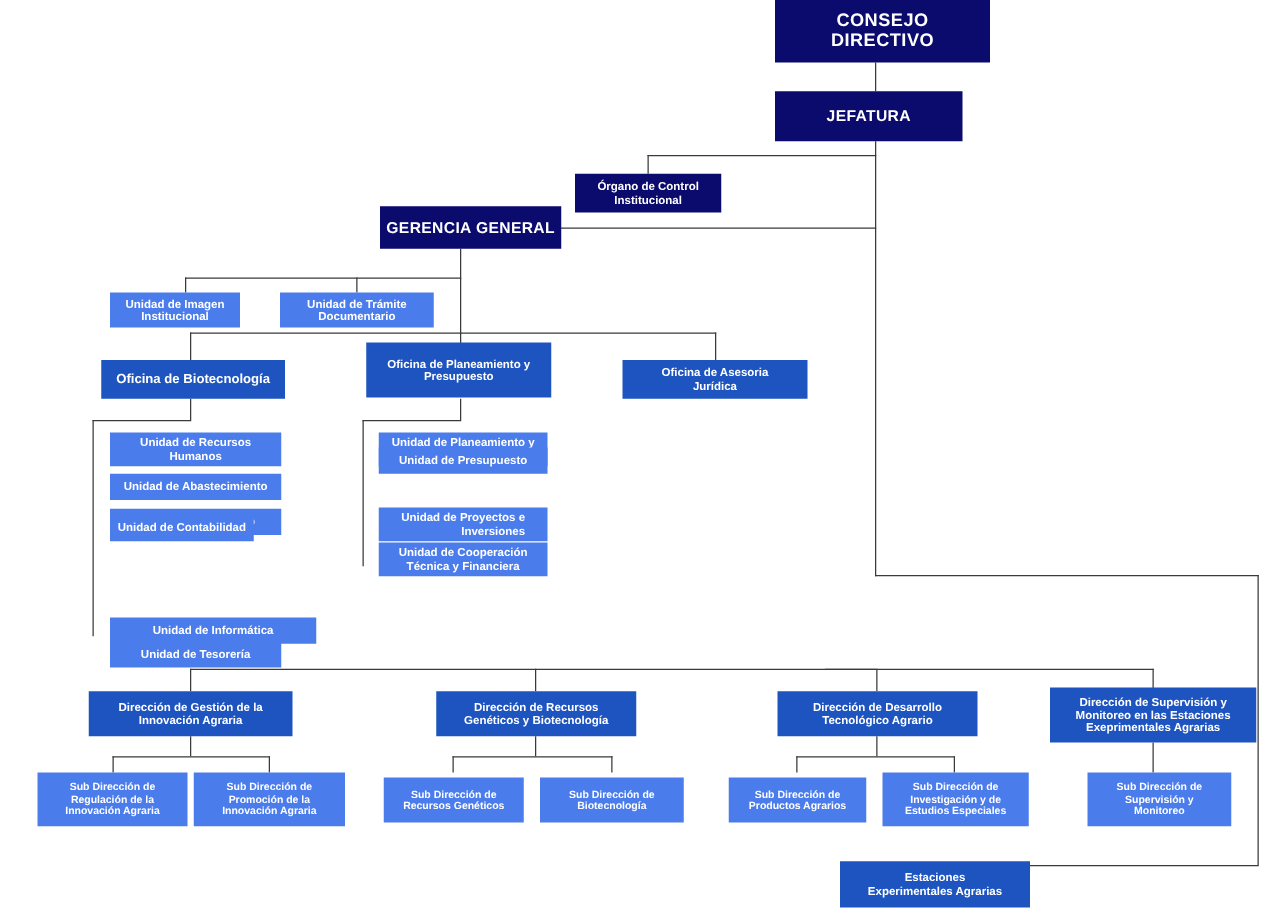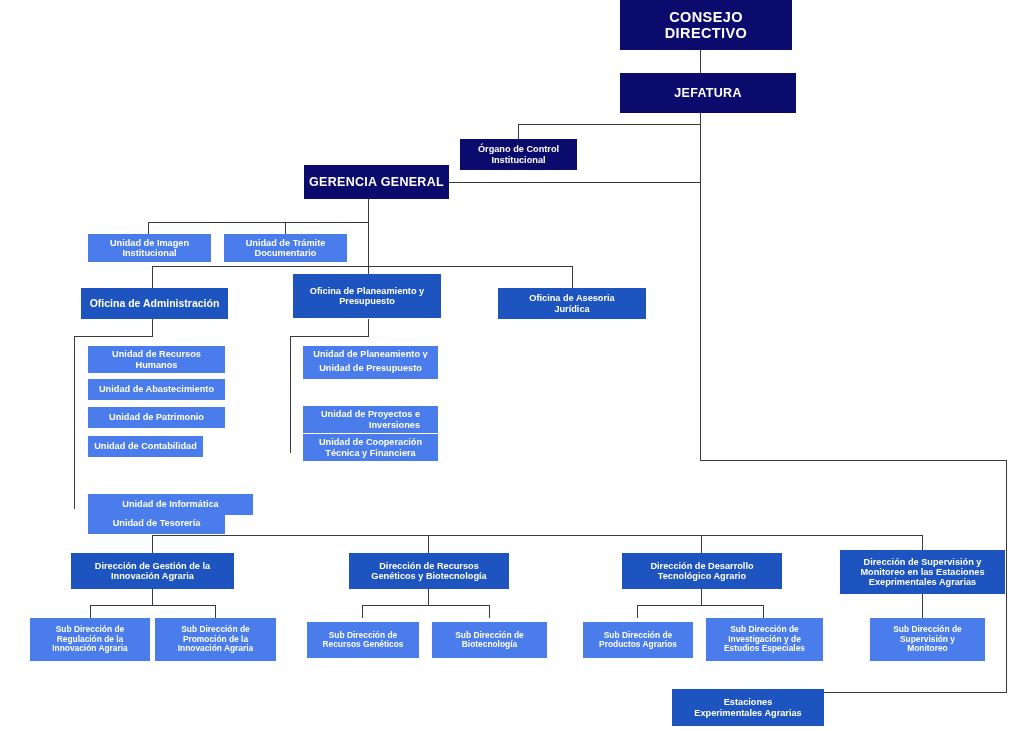--- a/index.html
+++ b/index.html
@@ -112,46 +112,46 @@
   <div class="line v dark" style="left:701px; top:589px; height:16px;"></div>
   <div class="line h dark" style="left:637px; top:605px; width:127px;"></div>
   <div class="line v dark" style="left:637px; top:605px; height:13px;"></div>
   <div class="line v dark" style="left:763px; top:605px; height:13px;"></div>
 
   <div class="line v dark" style="left:922px; top:594px; height:24px;"></div>
 
   <div class="node t-navy s-xl" style="left:620px; top:0px; width:172px; height:50px;">CONSEJO
 DIRECTIVO</div>
 
-  <div class="node t-navy s-lg" style="left:620px; top:73px; width:176px; height:40px;">JEFATURA</div>
+  <div class="node t-navy s-lg" style="left:620px; top:73px; width:150px; height:40px;">JEFATURA</div>
 
   <div class="node t-navy s-sm" style="left:460px; top:139px; width:117px; height:31px;">Órgano de Control
 Institucional</div>
 
   <div class="node t-navy s-lg" style="left:304px; top:165px; width:145px; height:34px;">GERENCIA GENERAL</div>
 
-  <div class="node t-light s-sm" style="left:88px; top:234px; width:123px; height:28px;">Unidad de Imagen
+  <div class="node t-light s-sm" style="left:88px; top:234px; width:104px; height:28px;">Unidad de Imagen
 Institucional</div>
 
   <div class="node t-light s-sm" style="left:224px; top:234px; width:123px; height:28px;">Unidad de Trámite
 Documentario</div>
 
-  <div class="node t-mid s-md" style="left:81px; top:288px; width:147px; height:31px;">Oficina de Administración</div>
+  <div class="node t-mid s-md" style="left:81px; top:288px; width:147px; height:31px;">Oficina de Biotecnología</div>
 
   <div class="node t-mid s-sm" style="left:293px; top:274px; width:148px; height:44px;">Oficina de Planeamiento y
 Presupuesto</div>
 
   <div class="node t-mid s-sm" style="left:498px; top:288px; width:148px; height:31px;">Oficina de Asesoria
 Jurídica</div>
 
   <div class="node t-light s-sm" style="left:88px; top:346px; width:137px; height:27px;">Unidad de Recursos
 Humanos</div>
   <div class="node t-light s-sm" style="left:88px; top:379px; width:137px; height:21px;">Unidad de Abastecimiento</div>
   <div class="node t-light s-sm" style="left:88px; top:407px; width:137px; height:21px;">Unidad de Patrimonio</div>
-  <div class="node t-light s-sm" style="left:88px; top:436px; width:115px; height:21px;">Unidad de Contabilidad</div>
+  <div class="node t-light s-sm" style="left:88px; top:412px; width:115px; height:21px;">Unidad de Contabilidad</div>
   <div class="node t-light s-sm" style="left:88px; top:465px; width:137px; height:21px;margin-top:48px;">Unidad de Tesorería</div>
   <div class="node t-light s-sm" style="left:88px; top:494px; width:165px; height:21px;">Unidad de Informática</div>
 
   <div class="node t-light s-sm" style="left:303px; top:346px; width:135px; height:27px;">Unidad de Planeamiento y
 Racionalización</div>
   <div class="node t-light s-sm" style="left:303px; top:358px; width:135px; height:21px;">Unidad de Presupuesto</div>
   <div class="node t-light s-sm" style="left:303px; top:406px; width:135px; height:27px;text-align:right;">Unidad de Proyectos e
 Inversiones</div>
   <div class="node t-light s-sm" style="left:303px; top:434px; width:135px; height:27px;">Unidad de Cooperación
 Técnica y Financiera</div>

